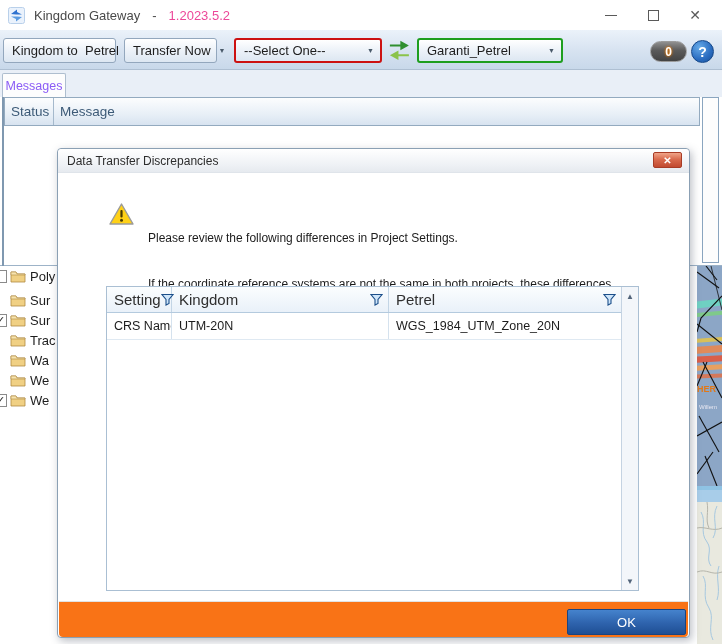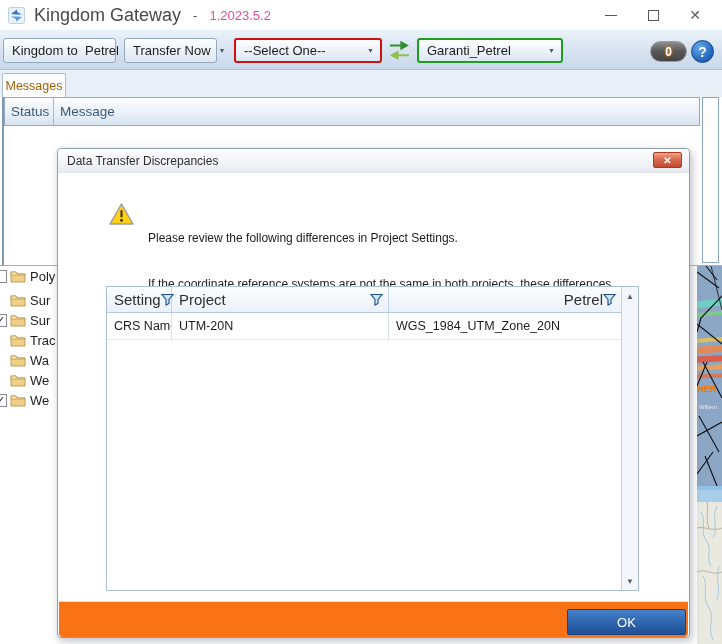--- a/index.html
+++ b/index.html
@@ -3,21 +3,21 @@
 <meta charset="utf-8">
 <style>
   * { margin:0; padding:0; box-sizing:border-box; }
   html,body { width:722px; height:644px; overflow:hidden; }
   body { font-family:"Liberation Sans", sans-serif; background:#ffffff; position:relative; }
   #stage { position:absolute; left:0; top:0; width:722px; height:644px; background:#fff; }
 
   
   .titlebar { position:absolute; left:0; top:0; width:722px; height:30px; background:#fff; display:flex; align-items:center; }
   .appicon { width:17px; height:17px; margin-left:8px; }
-  .title-text { margin-left:9px; font-size:18px; color:#4a4a4a; white-space:pre; }
+  .title-text { margin-left:9px; font-size:13px; color:#4a4a4a; white-space:pre; }
   .title-sep { margin-left:12px; font-size:13px; color:#4a4a4a; }
   .title-ver { margin-left:12px; font-size:13px; color:#ec4899; }
   .wincontrols { position:absolute; right:6px; top:0; height:30px; display:flex; align-items:center; }
   .winbtn { width:42px; height:28px; display:flex; align-items:center; justify-content:center; color:#5a5a5a; font-size:13px; }
   .glyph-min { width:12px; height:0; border-top:1px solid #5a5a5a; }
   .glyph-max { width:11px; height:11px; border:1px solid #5a5a5a; background:#fff; }
   .glyph-close { font-size:14px; color:#5a5a5a; line-height:1; }
 
   
   .toolbar { position:absolute; left:0; top:30px; width:722px; height:40px;
@@ -34,21 +34,21 @@
     display:flex; align-items:center; justify-content:center; color:#ffffff; font-size:12px; font-weight:bold;
     text-shadow:0 0 3px #e87800, 0 0 2px #e87800; }
   .helpbtn { position:absolute; left:691px; top:10px; width:23px; height:23px; border-radius:50%;
     background:radial-gradient(circle at 35% 30%, #66aae8, #2a6cc0 60%, #174f96); border:1px solid #15488a;
     color:#fff; font-size:14px; font-weight:bold; display:flex; align-items:center; justify-content:center; }
 
   
   .tabstrip { position:absolute; left:0; top:70px; width:722px; height:27px; background:#e9eff7; }
   .tab { position:absolute; left:2px; top:3px; width:64px; height:24px; background:#fdfdfd;
     border:1px solid #aebecf; border-bottom:none; border-radius:2px 2px 0 0;
-    display:flex; align-items:center; justify-content:center; font-size:12.5px; color:#a16207; }
+    display:flex; align-items:center; justify-content:center; font-size:12.5px; color:#8b5cf6; }
 
   
   .grid { position:absolute; left:0; top:97px; width:722px; height:169px; background:#fff; border-bottom:1px solid #9db3c8; }
   .grid-left-edge { position:absolute; left:2px; top:0; width:2px; height:169px; background:#7f98b0; }
   .grid-header { position:absolute; left:4px; top:0; width:696px; height:29px;
     background:linear-gradient(#fcfdfe, #e6eef6 65%, #d8e3f0); border:1px solid #93aabf; display:flex; }
   .ghcell { display:flex; align-items:center; padding-left:6px; font-size:13.5px; color:#3c5a77; }
   .ghcell.status { width:49px; border-right:1px solid #a5b9cc; }
   .grid-scroll { position:absolute; left:702px; top:0; width:17px; height:166px; background:#fdfdfd; border:1px solid #8aa5bf; }
 
@@ -73,21 +73,21 @@
     background:linear-gradient(#f0a488, #d96b4e 45%, #c14a30); border:1px solid #a83c26;
     color:#fff; font-size:10px; font-weight:bold; display:flex; align-items:center; justify-content:center; }
   .warnicon { position:absolute; left:51px; top:54px; width:25px; height:22px; }
   .dlg-msg { position:absolute; left:90px; top:52px; font-size:12px; color:#1c1c1c; line-height:15.2px; white-space:pre; }
 
   .dlg-table { position:absolute; left:48px; top:137px; width:533px; height:305px; background:#fff; border:1px solid #aabfd3; }
   .dtbl-header { position:absolute; left:0; top:0; width:514px; height:26px; display:flex;
     background:linear-gradient(#fbfdfe, #e9f1f9); border-bottom:1px solid #b4cade; }
   .dth { display:flex; align-items:center; padding:0 5px 0 7px; font-size:15px; color:#2f2f2f; border-right:1px solid #c3d5e5; }
   .dth .htext { flex:1; }
-  .dth.c0 { width:65px; } .dth.c1 { width:217px; } .dth.c2 { width:232px; border-right:none;text-align:right; }
+  .dth.c0 { width:65px; } .dth.c1 { width:217px; } .dth.c2 { width:232px; border-right:none; }
   .funnel { width:13px; height:13px; flex:none; }
   .dtbl-row { position:absolute; left:0; top:26px; width:514px; height:27px; display:flex; background:#fff; border-bottom:1px solid #dfe9f2; }
   .dtd { display:flex; align-items:center; padding-left:7px; font-size:12.5px; color:#1c1c1c; border-right:1px solid #d5e2ee; white-space:nowrap; overflow:hidden; }
   .dtd.c0 { width:65px; } .dtd.c1 { width:217px; } .dtd.c2 { width:232px; border-right:none; }
   .dtbl-scroll { position:absolute; right:0; top:0; width:17px; height:303px; background:#f3f6fa; border-left:1px solid #c5d3e2; }
   .sb-arrow { position:absolute; left:0; width:16px; height:16px; display:flex; align-items:center; justify-content:center; font-size:8px; color:#52647a; }
   .sb-up { top:1px; } .sb-down { bottom:1px; }
 
   .dlg-footer { position:absolute; left:1px; top:452px; width:629px; height:36px; background:#f97316; border-top:1px solid #e2e2e2; border-radius:0 0 4px 4px; }
   .okbtn { position:absolute; right:2px; top:7px; width:119px; height:26px; border-radius:2px;
@@ -282,21 +282,21 @@
 
     <div class="dlg-table">
       <div class="dtbl-header">
         <div class="dth c0">
           <span class="htext">Setting</span>
           <svg class="funnel" viewBox="0 0 13 13">
               <path d="M1 1.5 L12 1.5 L8 6.5 L8 10.5 L5 12 L5 6.5 Z" fill="#cfe6fa" stroke="#1c4f8a" stroke-width="1.1"></path>
             </svg>
         </div>
         <div class="dth c1">
-          <span class="htext">Project</span>
+          <span class="htext">Kingdom</span>
           <svg class="funnel" viewBox="0 0 13 13">
               <path d="M1 1.5 L12 1.5 L8 6.5 L8 10.5 L5 12 L5 6.5 Z" fill="#cfe6fa" stroke="#1c4f8a" stroke-width="1.1"></path>
             </svg>
         </div>
         <div class="dth c2">
           <span class="htext">Petrel</span>
           <svg class="funnel" viewBox="0 0 13 13">
               <path d="M1 1.5 L12 1.5 L8 6.5 L8 10.5 L5 12 L5 6.5 Z" fill="#cfe6fa" stroke="#1c4f8a" stroke-width="1.1"></path>
             </svg>
         </div>

